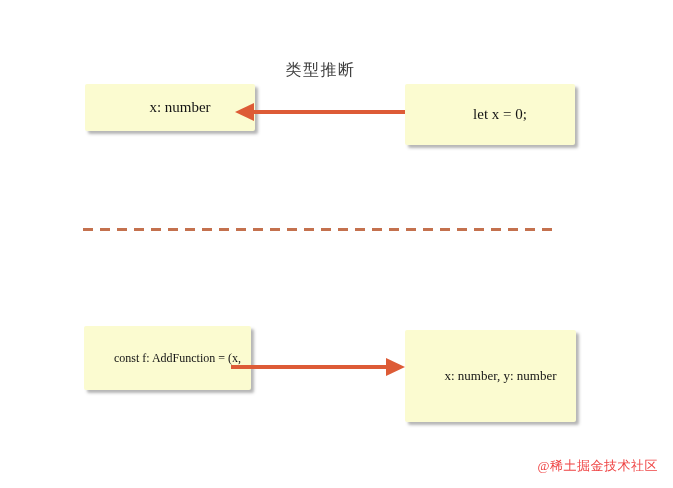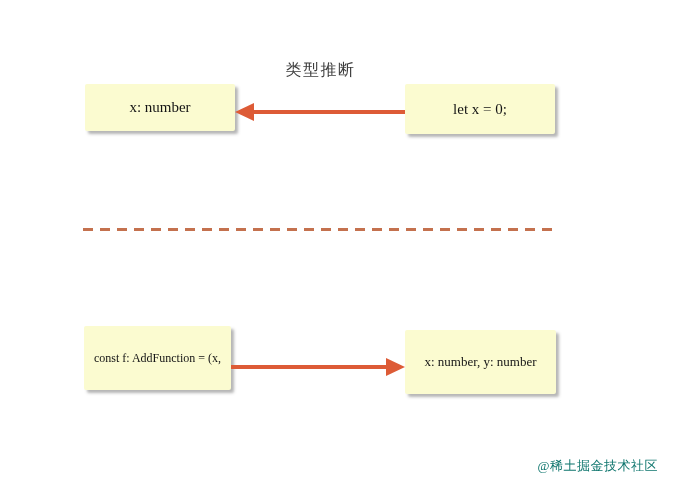--- a/index.html
+++ b/index.html
@@ -26,46 +26,47 @@
   .note {
     position: absolute;
     background: #FBFBD0;
     border-radius: 2px;
     box-shadow: 3px 3px 3px rgba(90, 90, 90, 0.45);
     display: flex;
     align-items: center;
     justify-content: center;
     text-align: center;
     color: #141414;
+    padding-left: 20px;
   }
   [data-name="inferred-type-box"]   { left: 85px;  top: 84px;  width: 150px; height: 47px; font-size: 15px; }
-  [data-name="declaration-box"]     { left: 405px; top: 84px;  width: 150px; height: 50px; font-size: 15px; }
+  [data-name="declaration-box"]     { left: 405px; top: 84px;  width: 150px; height: 61px; font-size: 15px; }
   [data-name="function-decl-box"]   { left: 84px;  top: 326px; width: 147px; height: 64px; font-size: 12px; line-height: 1.5; }
-  [data-name="contextual-type-box"] { left: 405px; top: 330px; width: 151px; height: 64px; font-size: 13px; }
+  [data-name="contextual-type-box"] { left: 405px; top: 330px; width: 151px; height: 92px; font-size: 13px; }
 
   .arrow-svg { position: absolute; display: block; }
   [data-name="inference-arrow-icon"] { left: 235px; top: 101px; }
   [data-name="context-arrow-icon"]   { left: 231px; top: 356px; }
   .arrow-shape { fill: #DD5B36; }
 
   [data-name="dashed-divider"] {
     position: absolute;
     left: 83px;
     top: 228px;
     width: 475px;
     height: 3px;
     background: repeating-linear-gradient(90deg, #C4714E 0 10px, transparent 10px 17px);
   }
 
   [data-name="watermark"] {
     position: absolute;
     top: 457px;
     right: 15px;
     font-size: 13px;
-    color: #0f766e;
+    color: #ef4444;
     letter-spacing: 0.5px;
   }
 </style>
 </head>
 <body>
 
 <div class="canvas" data-name="diagram-canvas">
 
   <div class="section-title" data-name="top-section-title">类型推断</div>
 

